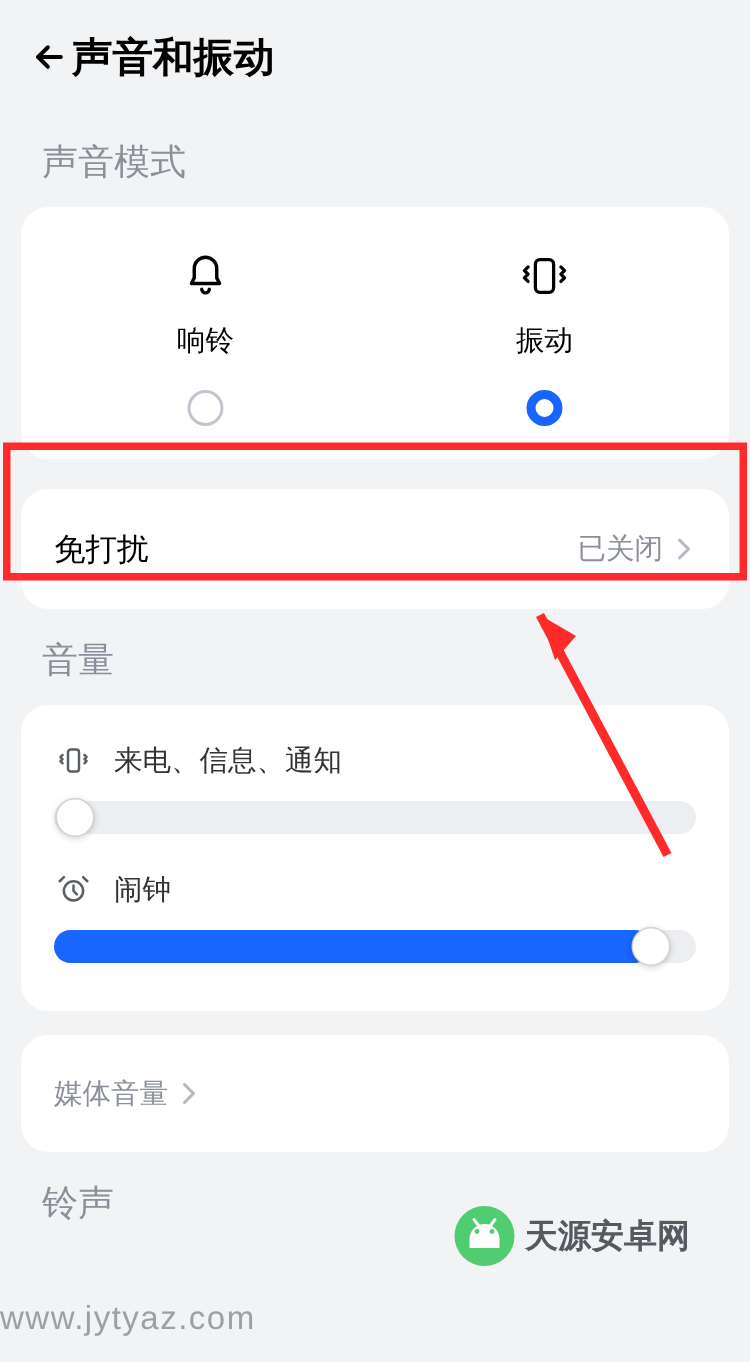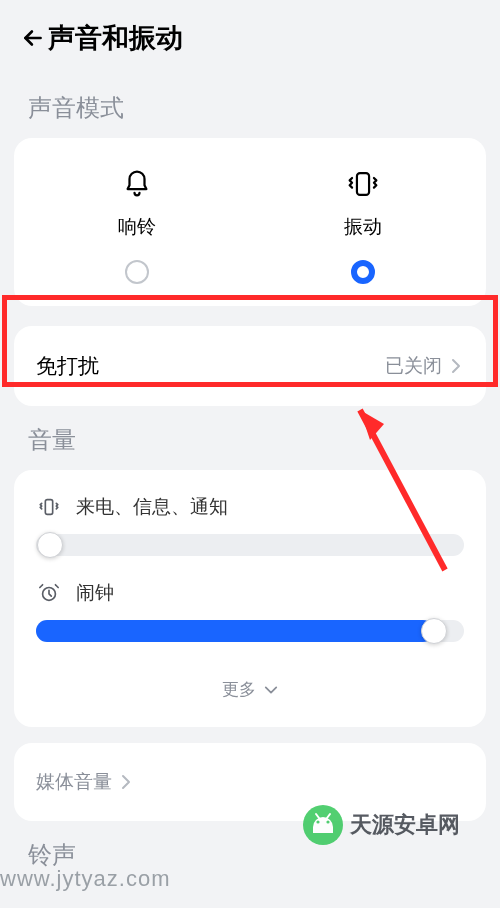--- a/index.html
+++ b/index.html
@@ -196,26 +196,20 @@
           <path d="M19 3l3 3"></path>
         </svg>
     </div>
     <div class="vol-text">闹钟</div>
   </div>
   <div class="track">
     <div class="fill" style="width:93%;"></div>
     <div class="thumb" style="left:93%;"></div>
   </div>
 
-  <div class="more-row">
-    <span>更多</span>
-    <svg width="14" height="14" viewBox="0 0 16 10" fill="none" stroke="#8a8f99" stroke-width="2" stroke-linecap="round" stroke-linejoin="round">
-        <path d="M2 2l6 6 6-6"></path>
-      </svg>
-  </div>
 </div>
 
 <div style="height:16px"></div>
 
 <div class="card">
   <div class="row2">
     <div class="row-value">媒体音量</div>
     <div class="chevron">
       <svg width="12" height="16" viewBox="0 0 10 16" fill="none" stroke="#b5b9c0" stroke-width="2" stroke-linecap="round" stroke-linejoin="round">
           <path d="M2 2l6 6-6 6"></path>

